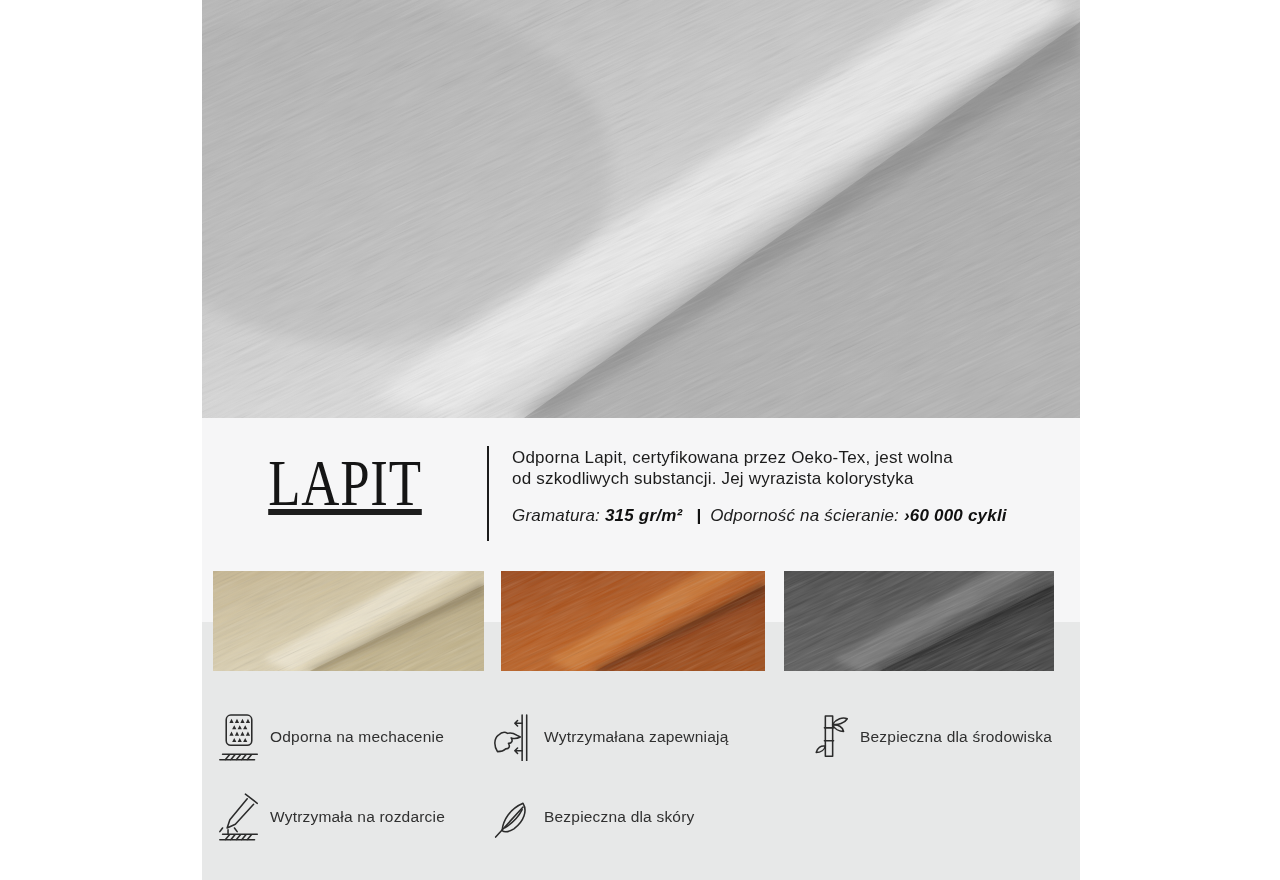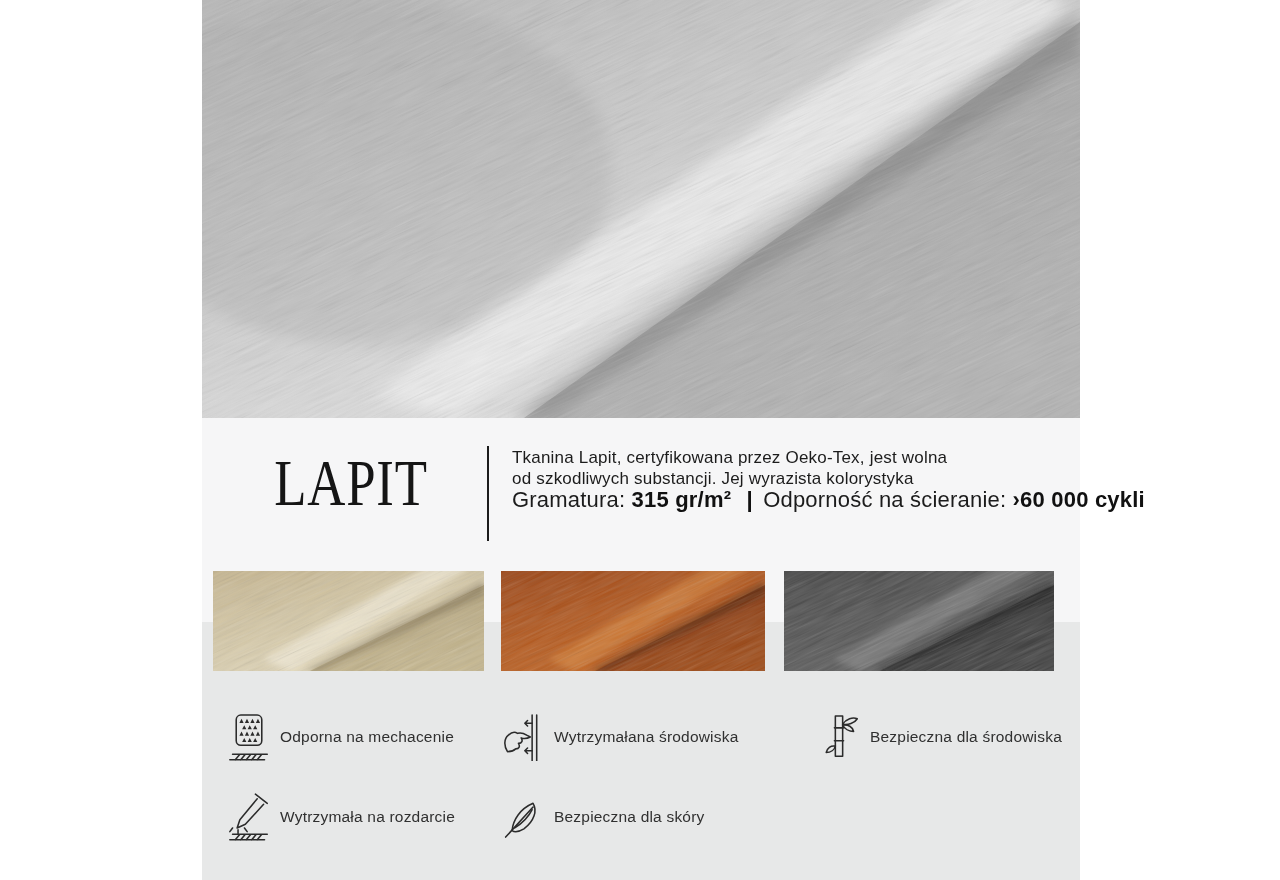--- a/index.html
+++ b/index.html
@@ -4,36 +4,36 @@
 <style>
   html,body{margin:0;padding:0;}
   body{
     width:1280px;height:880px;background:#ffffff;position:relative;overflow:hidden;
     font-family:"Liberation Sans", sans-serif;color:#1d1d1d;
   }
   .stage{position:absolute;inset:0;}
   .hero{position:absolute;left:202px;top:0;width:878px;height:418px;display:block;}
   .band-light{position:absolute;left:202px;top:418px;width:878px;height:204px;background:#f6f6f7;}
   .band-gray{position:absolute;left:202px;top:622px;width:878px;height:258px;background:#e7e8e8;}
-  .title-box{position:absolute;left:210px;top:427px;width:282px;height:112px;
-    display:flex;align-items:center;justify-content:center;}
+  .title-box{position:absolute;left:204px;top:427px;width:282px;height:112px;
+    display:flex;align-items:center;justify-content:center;text-decoration:underline;}
   .title{font-family:"Liberation Serif", serif;font-size:66px;font-weight:500;color:#151515;
     letter-spacing:1px;transform:scaleX(0.8);display:inline-block;white-space:nowrap;}
   .divider{position:absolute;left:487px;top:446px;width:2px;height:95px;background:#1c1c1c;}
   .desc{position:absolute;left:512px;top:447px;width:540px;font-size:17px;line-height:21px;
     color:#1c1c1c;letter-spacing:0.2px;}
   .desc .line{white-space:nowrap;}
-  .specs{margin-top:0;white-space:nowrap;font-size:22px;}
+  .specs{margin-top:16px;white-space:nowrap;font-size:17px;font-style:italic;}
   .specs b{font-weight:700;color:#111;}
   .specs .sep{margin:0 4px 0 9px;}
   .swatch{position:absolute;top:571px;height:100px;display:block;}
   .s1{left:213px;width:271px;}
   .s2{left:501px;width:264px;}
   .s3{left:784px;width:270px;}
-  .features{position:absolute;left:202px;top:712px;width:842px;padding-left:26px;
+  .features{position:absolute;left:202px;top:712px;width:842px;padding-left:16px;
     display:grid;grid-template-columns:274px 316px 252px;grid-auto-rows:50px;row-gap:30px;}
   .feature{display:flex;align-items:center;gap:10px;}
   .ficon{width:42px;height:50px;flex:0 0 42px;display:flex;align-items:center;justify-content:center;}
   .ficon svg{display:block;}
   .flabel{font-size:15.5px;color:#303030;letter-spacing:0.2px;white-space:nowrap;}
   .ic{stroke:#2b2b2b;stroke-width:1.7;fill:none;stroke-linecap:round;stroke-linejoin:round;}
   .icf{fill:#2b2b2b;stroke:none;}
 </style>
 </head>
 <body>
@@ -110,21 +110,21 @@
   <div class="band-light"></div>
 
   <div class="band-gray"></div>
 
   <div class="title-box">
     <span class="title">LAPIT</span>
   </div>
   <div class="divider"></div>
 
   <div class="desc">
-    <div class="line">Tkanina Lapit, certyfikowana przez Oeko-Tex, jest wolna</div>
+    <div class="line">Odporna Lapit, certyfikowana przez Oeko-Tex, jest wolna</div>
     <div class="line">od szkodliwych substancji. Jej wyrazista kolorystyka</div>
     <div class="specs">
       <span>Gramatura:</span>
       <b>315 gr/m²</b>
       <b class="sep">|</b>
       <span>Odporność na ścieranie:</span>
       <b>›60 000 cykli</b>
     </div>
   </div>
 
@@ -170,21 +170,21 @@
     </div>
 
     <div class="feature">
       <span class="ficon">
         <svg width="42" height="48" viewBox="0 0 46 52">
           <path class="ic" d="M33 2 V52 M38 2 V52"></path>
           <path class="ic" d="M25 11 H33 M28 8 L25 11 L28 14 M25 41 H33 M28 38 L25 41 L28 44"></path>
           <path class="ic" d="M6 42 C2 36 2 28 7 24 C10 21 14 20 17 22 C20 21 24 22 27 24 L31 26 C27 28 24 28 21 27 C23 30 22 33 18 33 C20 36 19 39 15 39 C13 41 9 42 6 42 Z"></path>
         </svg>
       </span>
-      <span class="flabel">Wytrzymałana środowiska</span>
+      <span class="flabel">Wytrzymałana zapewniają</span>
     </div>
 
 
     <div class="feature">
       <span class="ficon">
         <svg width="42" height="48" viewBox="0 0 46 52">
           <path class="ic" d="M19 3 H27 M19 3 V47 M27 3 V47 M19 47 H27 M18 16 H28 M18 30 H28"></path>
           <path class="ic" d="M27 12 C31 6 38 4 43 6 C40 11 33 13 27 12 Z"></path>
           <path class="ic" d="M27 13 C33 12 38 15 39 20 C34 20 29 17 27 13 Z"></path>
           <path class="ic" d="M19 36 C14 35 10 38 9 43 C14 43 18 40 19 36 Z"></path>

